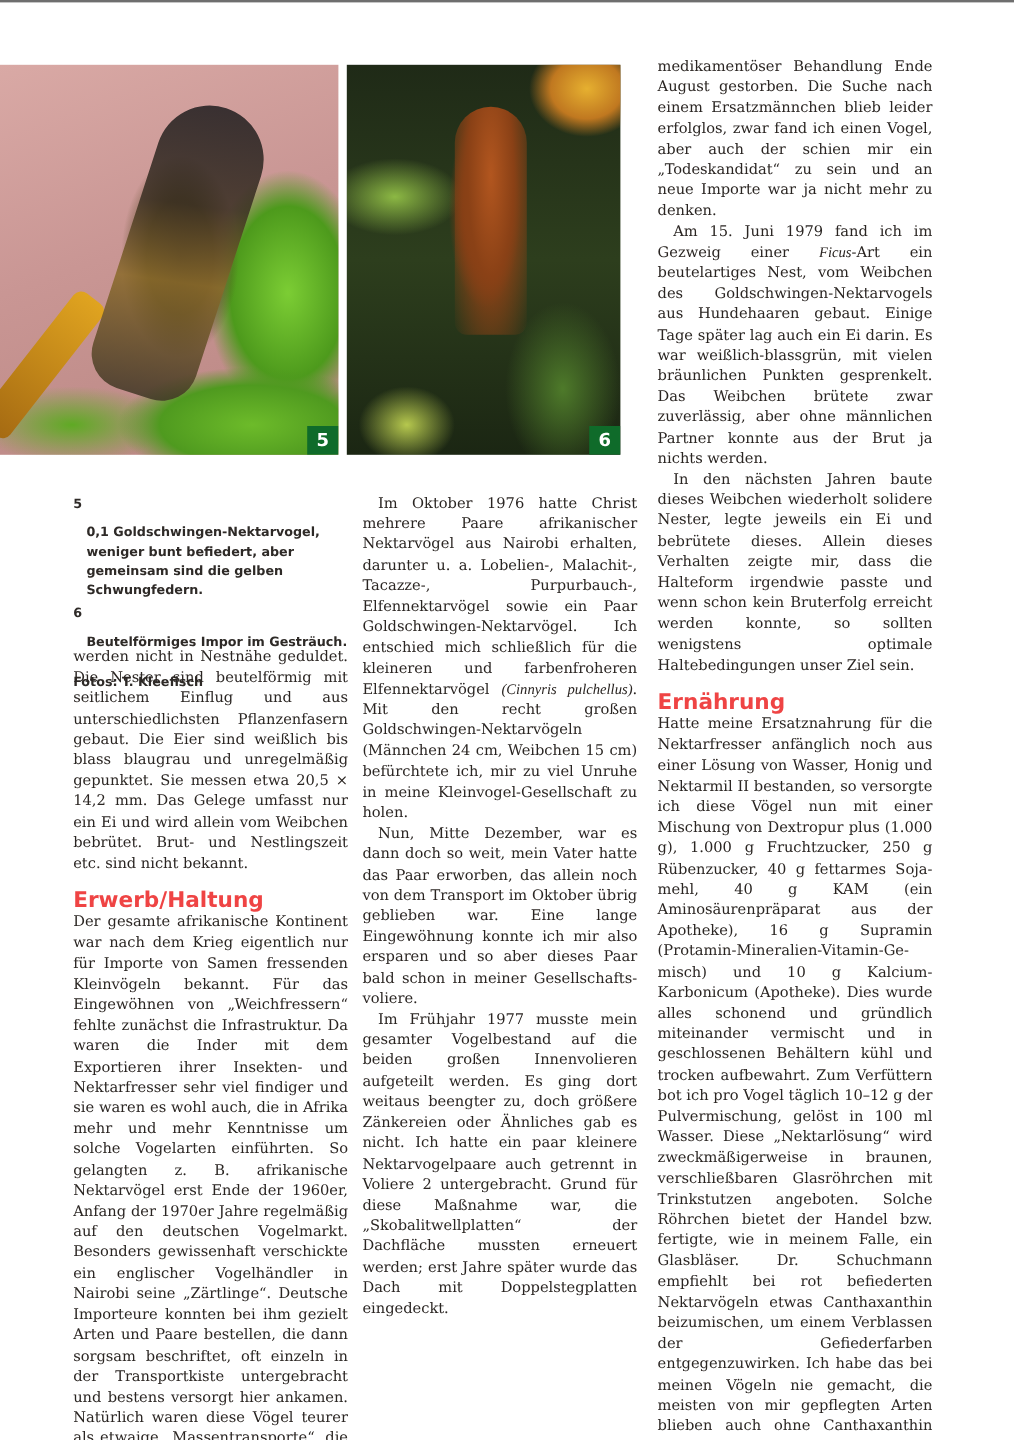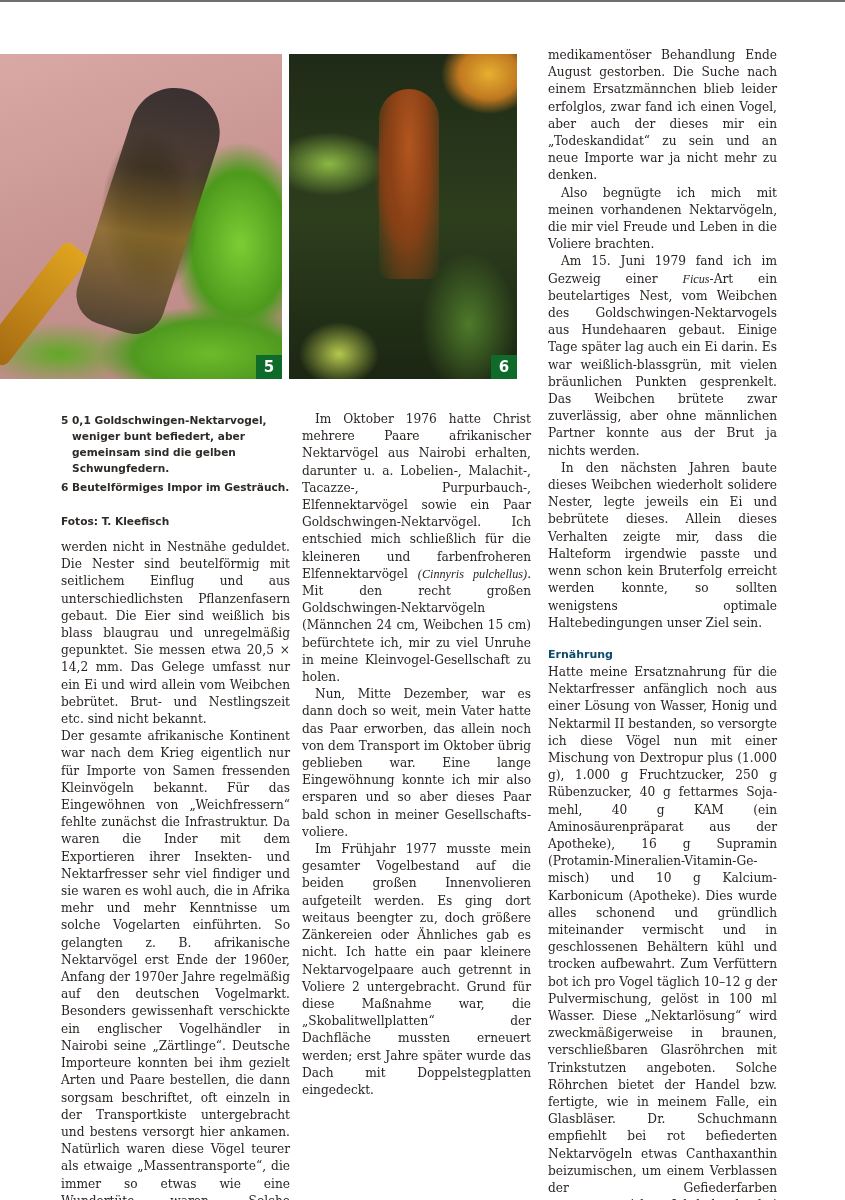--- a/index.html
+++ b/index.html
@@ -40,32 +40,32 @@
     border-radius: 30px 30px 10px 10px; }
   .badge { position: absolute; bottom: 0; right: 0; width: 26px; height: 24px;
     background: #0f6b2a; color: #fff; font-family: "DejaVu Sans", sans-serif; font-weight: bold;
     font-size: 15px; display: flex; align-items: center; justify-content: center; }
 
   
   .captions { position: absolute; left: 61px; top: 412px; width: 230px;
     font-family: "DejaVu Sans", "Liberation Sans", sans-serif; font-size: 10.6px; line-height: 16px; font-weight: bold; color: #2e2a27; }
   .cap { display: flex; margin-bottom: 3px; }
   .cap .num { width: 11px; flex: none; }
-  .cap .txt { flex: 1; }
+  .cap .txt { flex: 1; margin-top: 24px; }
   .credit { margin-top: 18px; }
 
   
   .col { position: absolute; font-size: 12.2px; line-height: 17.2px; text-align: justify; hyphens: manual; }
   .col p { margin: 0; text-indent: 0; }
   .col p.ind { text-indent: 13px; }
   .col1 { left: 61px; top: 539px; width: 229px; }
   .col2 { left: 302px; top: 411px; width: 229px; }
   .col3 { left: 548px; top: 47px; width: 229px; }
-  h2.sec { font-family: "DejaVu Sans", "Liberation Sans", sans-serif; font-weight: bold; color: #0c4a6e;
-    font-size: 11px; line-height: 18px; margin: 14px 0 0 0; }
+  h2.sec { font-family: "DejaVu Sans", "Liberation Sans", sans-serif; font-weight: bold; color: #ef4444;
+    font-size: 18px; line-height: 18px; margin: 14px 0 0 0; }
   em { font-style: italic; font-family: Liberation Serif, serif; }
 </style>
 </head>
 <body>
 
 <div class="topbar"></div>
 
 <div class="photo" id="photo5">
   <div class="bird-tail"></div>
   <div class="bird-shape"></div>
@@ -84,30 +84,30 @@
   </div>
   <div class="cap">
     <span class="num">6</span>
     <span class="txt">Beutelförmiges Impor im Gesträuch.</span>
   </div>
   <div class="credit">Fotos: T. Kleefisch</div>
 </div>
 
 <div class="col col1">
   <p>werden nicht in Nestnähe geduldet. Die Nester sind beutelförmig mit seitlichem Einflug und aus unterschiedlichsten Pflanzenfasern gebaut. Die Eier sind weißlich bis blass blaugrau und unregel­mäßig gepunktet. Sie messen etwa 20,5 × 14,2 mm. Das Gelege umfasst nur ein Ei und wird allein vom Weibchen bebrü­tet. Brut- und Nestlingszeit etc. sind nicht bekannt.</p>
+  <h2 class="sec">Erwerb/Haltung</h2>
   <p>Der gesamte afrikanische Kontinent war nach dem Krieg eigentlich nur für Impor­te von Samen fressenden Kleinvögeln bekannt. Für das Eingewöhnen von „Weichfressern“ fehlte zunächst die Inf­rastruktur. Da waren die Inder mit dem Exportieren ihrer Insekten- und Nektar­fresser sehr viel findiger und sie waren es wohl auch, die in Afrika mehr und mehr Kenntnisse um solche Vogelarten ein­führten. So gelangten z. B. afrikanische Nektarvögel erst Ende der 1960er, An­fang der 1970er Jahre regelmäßig auf den deutschen Vogelmarkt. Besonders gewissenhaft verschickte ein englischer Vogelhändler in Nairobi seine „Zärtlin­ge“. Deutsche Importeure konnten bei ihm gezielt Arten und Paare bestellen, die dann sorgsam beschriftet, oft einzeln in der Transportkiste untergebracht und bestens versorgt hier ankamen. Natür­lich waren diese Vögel teurer als etwaige „Massentransporte“, die immer so etwas wie eine Wundertüte waren. Solche Wunschbestellungen nahm z. B. die Vo­gelhandlung H. J. Christ in Köln entge­</p>
 </div>
 
 <div class="col col2">
   <p class="ind"><span>Im Oktober 1976 hatte Christ mehrere Paare afrikanischer Nektarvögel aus Nai­robi erhalten, darunter u. a. Lobelien-, Malachit-, Tacazze-, Purpurbauch-, Elfennektarvögel sowie ein Paar Gold­schwingen-Nektarvögel. Ich entschied mich schließlich für die kleineren und farbenfroheren Elfennektarvögel </span><em>(Cinny­ris pulchellus)</em><span>. Mit den recht großen Goldschwingen-Nektarvögeln (Männ­chen 24 cm, Weibchen 15 cm) befürchte­te ich, mir zu viel Unruhe in meine Klein­vogel-Gesellschaft zu holen.</span></p>
   <p class="ind">Nun, Mitte Dezember, war es dann doch so weit, mein Vater hatte das Paar erworben, das allein noch von dem Transport im Oktober übrig geblieben war. Eine lange Eingewöhnung konnte ich mir also ersparen und so aber dieses Paar bald schon in meiner Gesellschafts­voliere.</p>
   <p class="ind">Im Frühjahr 1977 musste mein gesam­ter Vogelbestand auf die beiden großen Innenvolieren aufgeteilt werden. Es ging dort weitaus beengter zu, doch größere Zänkereien oder Ähnliches gab es nicht. Ich hatte ein paar kleinere Nektarvogel­paare auch getrennt in Voliere 2 unterge­bracht. Grund für diese Maßnahme war, die „Skobalitwellplatten“ der Dachfläche mussten erneuert werden; erst Jahre später wurde das Dach mit Doppelsteg­platten eingedeckt.</p>
 
 </div>
 
 <div class="col col3">
-  <p>medikamentöser Behandlung Ende Au­gust gestorben. Die Suche nach einem Ersatzmännchen blieb leider erfolglos, zwar fand ich einen Vogel, aber auch der dieses mir ein „Todeskandidat“ zu sein und an neue Importe war ja nicht mehr zu denken.</p>
-  <p class="ind">Also begnügte ich mich mit meinen vorhandenen Nektarvögeln, die mir viel Freude und Leben in die Voliere brach­ten.</p>
+  <p>medikamentöser Behandlung Ende Au­gust gestorben. Die Suche nach einem Ersatzmännchen blieb leider erfolglos, zwar fand ich einen Vogel, aber auch der schien mir ein „Todeskandidat“ zu sein und an neue Importe war ja nicht mehr zu denken.</p>
   <p class="ind"><span>Am 15. Juni 1979 fand ich im Gezweig einer </span><em>Ficus</em><span>-Art ein beutelartiges Nest, vom Weibchen des Goldschwingen-Nek­tarvogels aus Hundehaaren gebaut. Eini­ge Tage später lag auch ein Ei darin. Es war weißlich-blassgrün, mit vielen bräunlichen Punkten gesprenkelt. Das Weibchen brütete zwar zuverlässig, aber ohne männlichen Partner konnte aus der Brut ja nichts werden.</span></p>
   <p class="ind">In den nächsten Jahren baute dieses Weibchen wiederholt solidere Nester, legte jeweils ein Ei und bebrütete dieses. Allein dieses Verhalten zeigte mir, dass die Halteform irgendwie passte und wenn schon kein Bruterfolg erreicht wer­den konnte, so sollten wenigstens opti­male Haltebedingungen unser Ziel sein.</p>
   <h2 class="sec">Ernährung</h2>
   <p>Hatte meine Ersatznahrung für die Nek­tarfresser anfänglich noch aus einer Lö­sung von Wasser, Honig und Nektarmil II bestanden, so versorgte ich diese Vögel nun mit einer Mischung von Dextropur plus (1.000 g), 1.000 g Fruchtzucker, 250 g Rübenzucker, 40 g fettarmes Soja­mehl, 40 g KAM (ein Aminosäurenpräpa­rat aus der Apotheke), 16 g Supramin (Protamin-Mineralien-Vitamin-Ge­misch) und 10 g Kalcium-Karbonicum (Apotheke). Dies wurde alles schonend und gründlich miteinander vermischt und in geschlossenen Behältern kühl und trocken aufbewahrt. Zum Verfüttern bot ich pro Vogel täglich 10–12 g der Pulver­mischung, gelöst in 100 ml Wasser. Diese „Nektarlösung“ wird zweckmäßigerwei­se in braunen, verschließbaren Glasröhr­chen mit Trinkstutzen angeboten. Solche Röhrchen bietet der Handel bzw. fertig­te, wie in meinem Falle, ein Glasbläser. Dr. Schuchmann empfiehlt bei rot befie­derten Nektarvögeln etwas Canthaxan­thin beizumischen, um einem Verblassen der Gefiederfarben entgegenzuwirken. Ich habe das bei meinen Vögeln nie ge­macht, die meisten von mir gepflegten Arten blieben auch ohne Canthaxanthin „ansehnlich“. Je nach Tagestemperatur in der Voliere sollte dieses Futter zwei­mal am Tag gewechselt werden. Selbst­verständlich ist die gründliche Reinigung der Futterröhrchen Pflicht. Wenn ich richtig informiert bin, führt der Futter­mittelhandel auch heute noch fertige Pulvermischungen für Nektarvögel und Kolibris. Die im Handel angebotenen</p>
 </div>
 
 </body></html>

